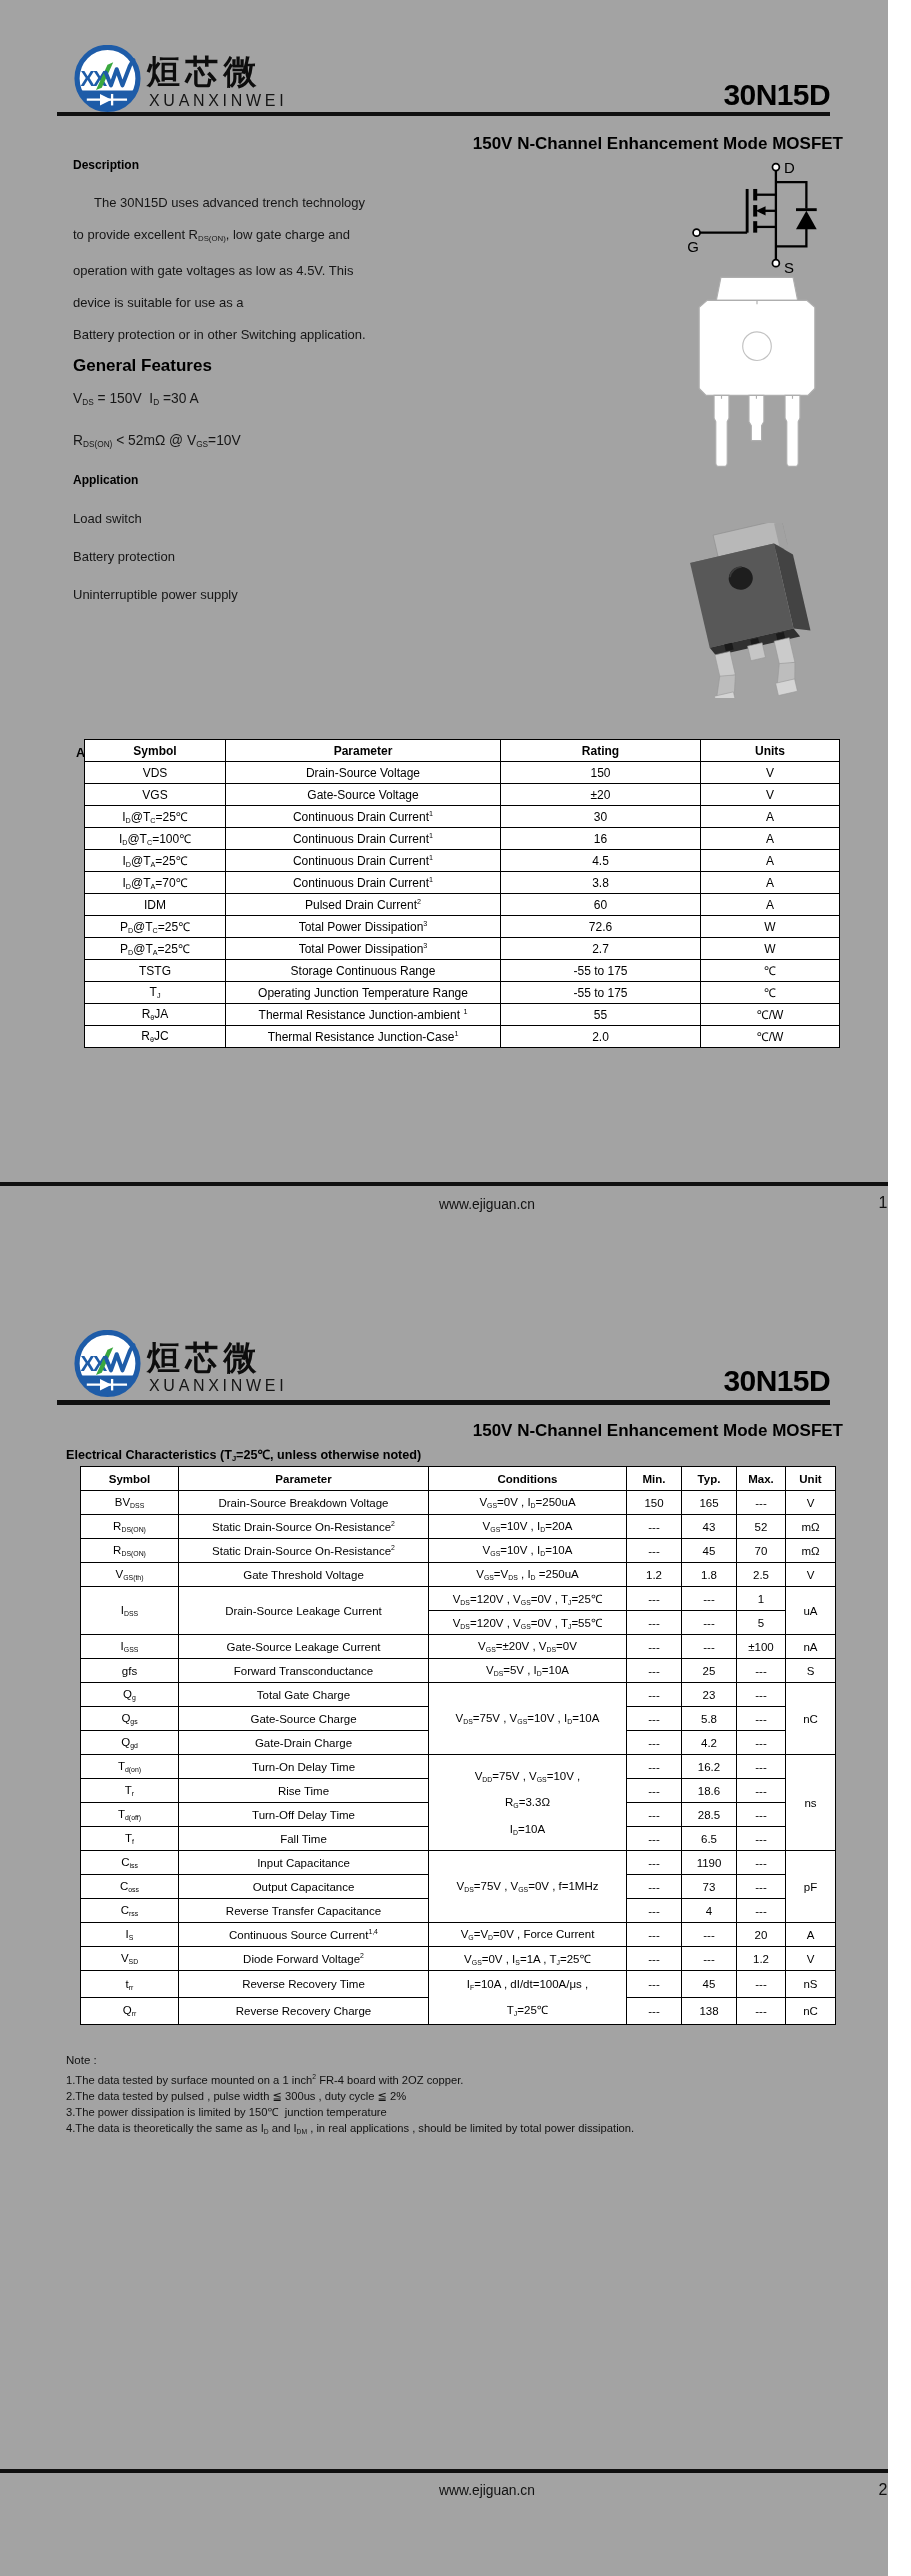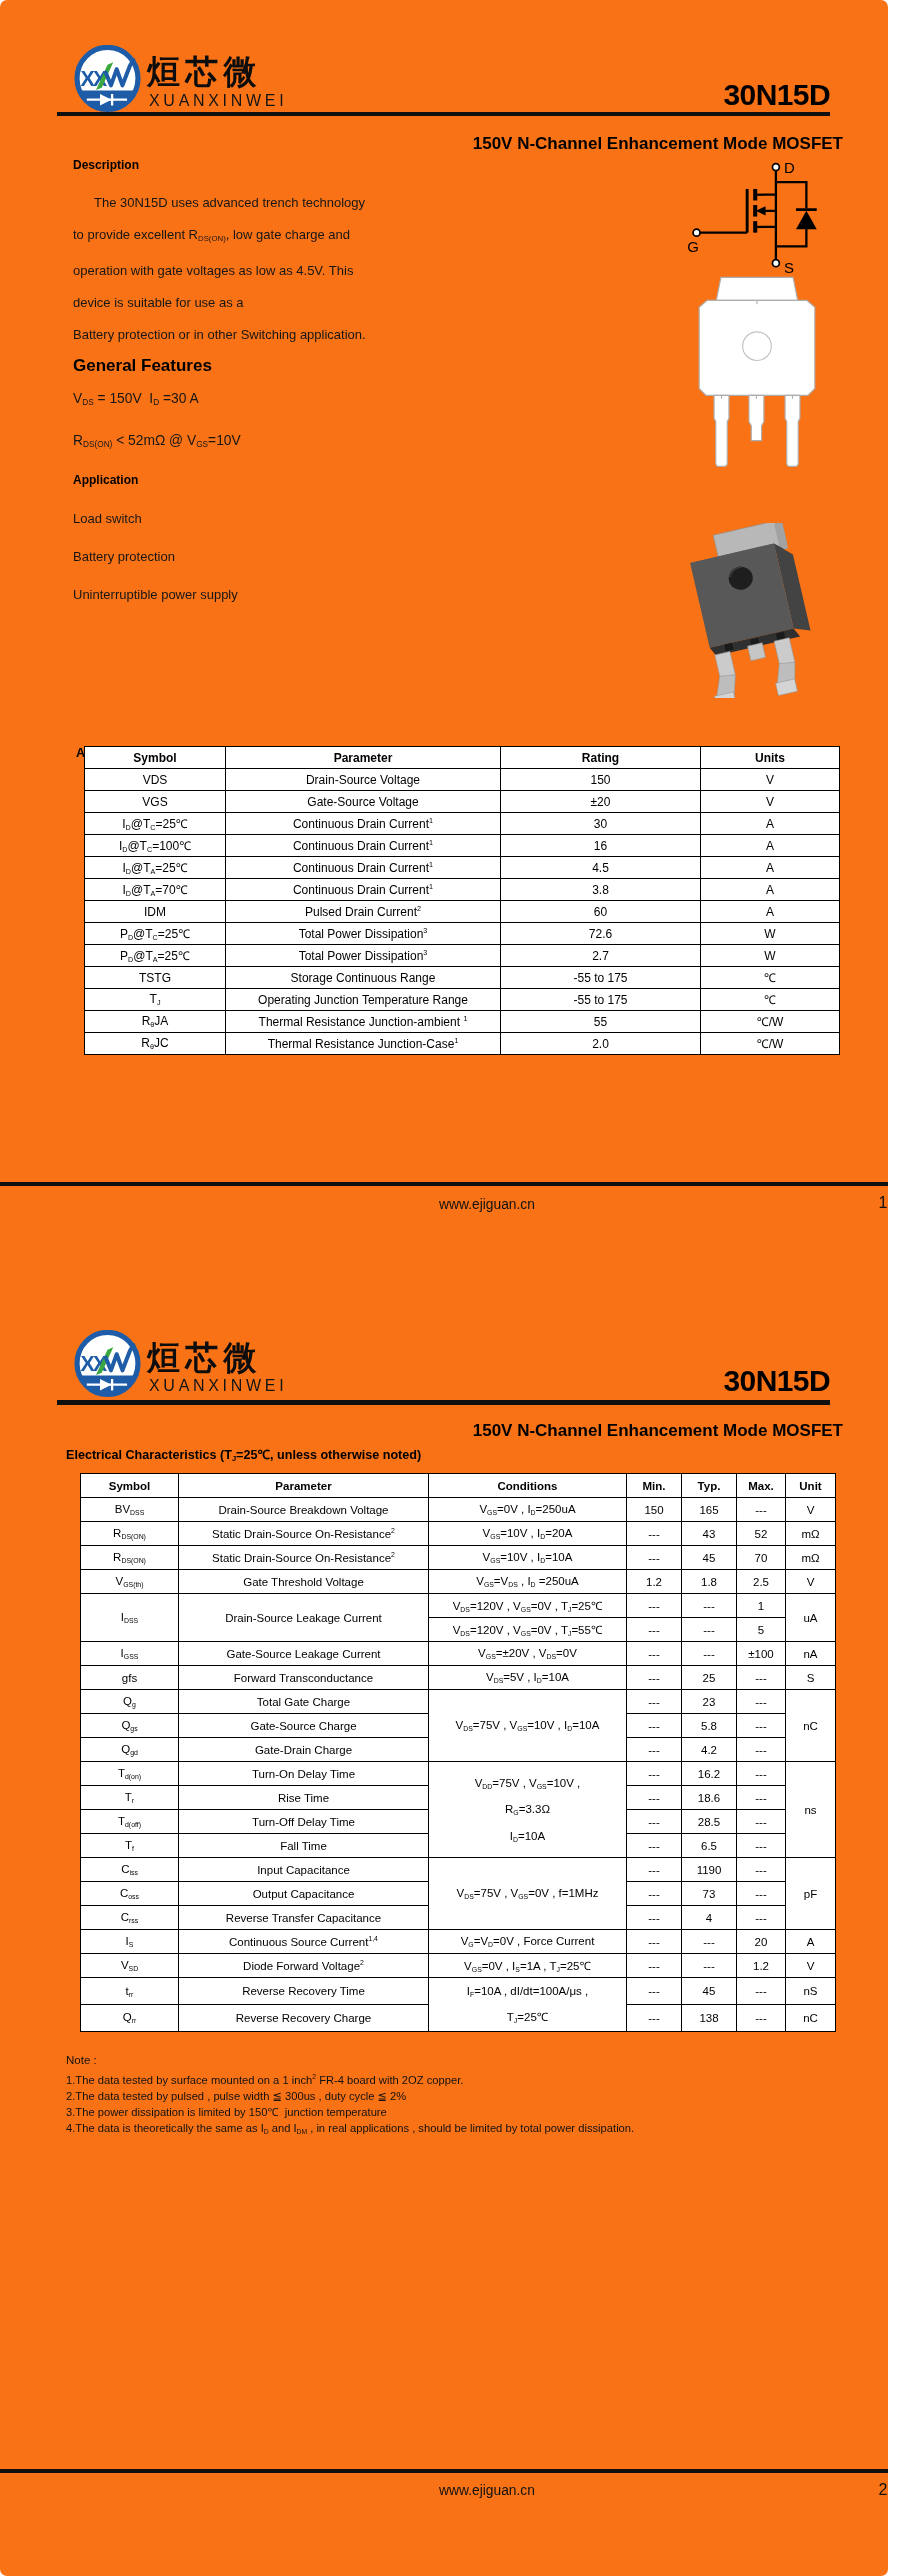--- a/index.html
+++ b/index.html
@@ -1,17 +1,17 @@
 <!DOCTYPE html>
 <html style="font-size:9.2px"><head>
 <meta charset="utf-8">
 <style>
   html,body{margin:0;padding:0;background:#ffffff;}
-  .canvas{position:relative;width:888px;height:2576px;background:#f97316;
-    font-family:"Liberation Sans",sans-serif;color:#000;overflow:hidden;border-radius:7px;}
+  .canvas{position:relative;width:888px;height:2576px;background:#a3a3a3;
+    font-family:"Liberation Sans",sans-serif;color:#000;overflow:hidden;}
   .abs{position:absolute;}
   .right{text-align:right;}
   .center{text-align:center;}
   .pre{white-space:pre-wrap;}
 
   .rule{background:#101010;}
 
   .part-number{font-size:30px;font-weight:700;letter-spacing:-0.6px;}
   .subtitle{font-size:17px;font-weight:700;}
   .sec-heading{font-size:12px;font-weight:700;}
@@ -21,21 +21,21 @@
   .desc-list{font-size:13px;line-height:32px;color:#161616;}
   .desc-list > div:first-child{padding-left:21px;}
   .feat-list{font-size:13.8px;line-height:38px;color:#161616;}
   .app-list{font-size:13px;line-height:38px;color:#161616;}
   .notes-list{font-size:11.2px;line-height:16px;color:#111;}
   .note-title{font-size:11.5px;color:#111;}
 
   .footer-url{font-size:13.8px;color:#111;}
   .page-no{font-size:16px;color:#111;}
 
-  table{border-collapse:collapse;table-layout:fixed;background:#fff;margin-top:7px;}
+  table{border-collapse:collapse;table-layout:fixed;background:#fff;}
   th,td{border:1.7px solid #000;text-align:center;vertical-align:middle;
     padding:0 2.3px;overflow:hidden;white-space:pre-line;}
   th{font-weight:700;}
   .t1 table{width:756px;font-size:12px;}
   .t1 th,.t1 td{height:21px;}
   .t2 table{width:754px;font-size:11.5px;}
   .t2 th,.t2 td{height:23px;}
   td.airy{line-height:2.3;}
   sub{font-size:60%;vertical-align:-0.28em;letter-spacing:0;}
   sup{font-size:60%;vertical-align:super;}

